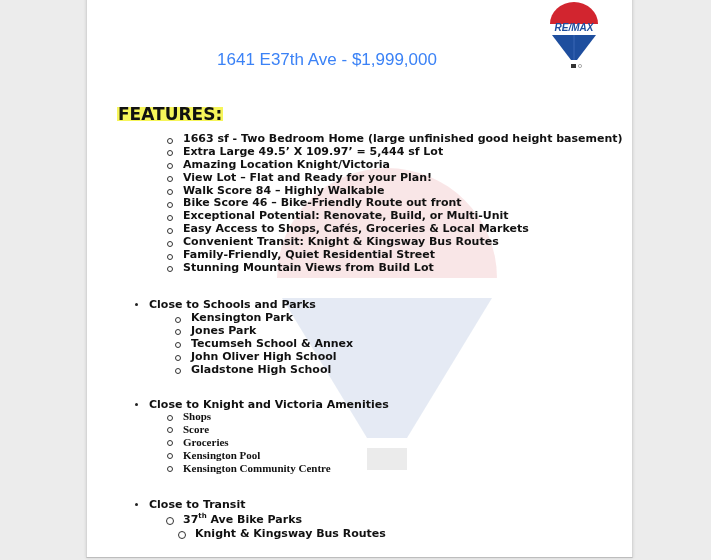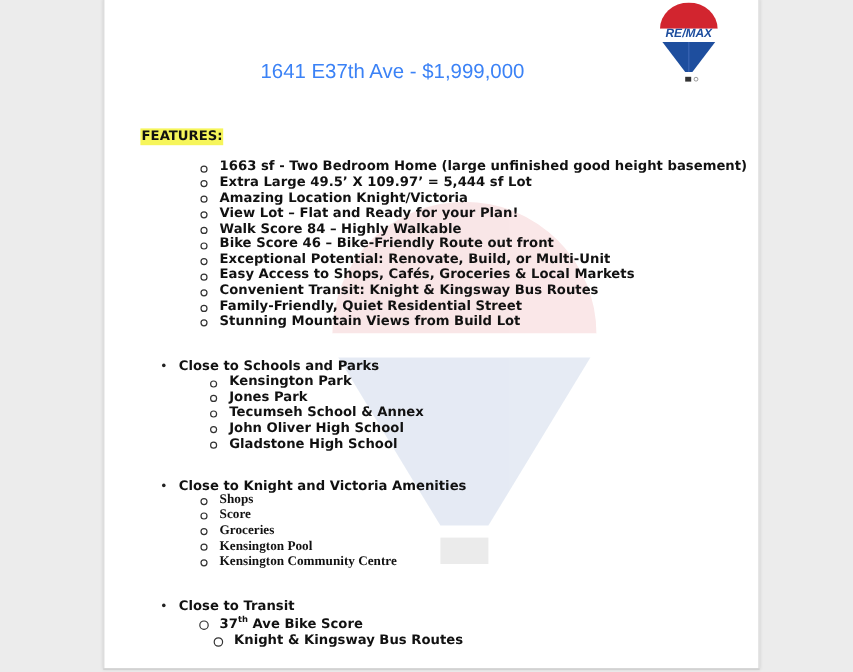--- a/index.html
+++ b/index.html
@@ -28,21 +28,21 @@
     position: absolute; left: 460px; top: 4px; width: 54px; height: 70px;
   }
   .title {
     position: absolute; left: 0; top: 52px; width: 480px;
     text-align: center;
     font-family: "Liberation Sans", sans-serif;
     font-size: 17px; color: #3b82f6;
   }
   .features-label {
     position: absolute; left: 30px; top: 109px;
-    font-size: 11px; font-weight: bold; color: #111;
+    font-size: 17px; font-weight: bold; color: #111;
     background: #f6f55a; padding: 0 1px;
     line-height: 14px;
   }
   .list {
     position: absolute; margin: 0; padding: 0; list-style: none;
     font-size: 11px; font-weight: bold; color: #111;
   }
   .list li { position: relative; height: 12.9px; line-height: 12.9px; white-space: nowrap; }
   .sub li { padding-left: 16px; }
   .sub li::before {
@@ -110,17 +110,17 @@
   <ul class="list sub" style="left:80px; top:412px;font-family:Liberation Serif, serif;">
     <li>Shops</li>
     <li>Score</li>
     <li>Groceries</li>
     <li>Kensington Pool</li>
     <li>Kensington Community Centre</li>
   </ul>
 
   <div class="section-head" style="left:47px; top:500px;">Close to Transit</div>
   <ul class="list sub big" style="left:80px; top:515px;">
-    <li style="height:14px;line-height:14px;"><span>37</span><sup>th</sup><span> Ave Bike Score</span></li>
+    <li style="height:14px;line-height:14px;"><span>37</span><sup>th</sup><span> Ave Bike Parks</span></li>
     <li style="height:14px;line-height:14px;margin-left:12px;">Knight &amp; Kingsway Bus Routes</li>
   </ul>
 
 </div>
 
 </body></html>

